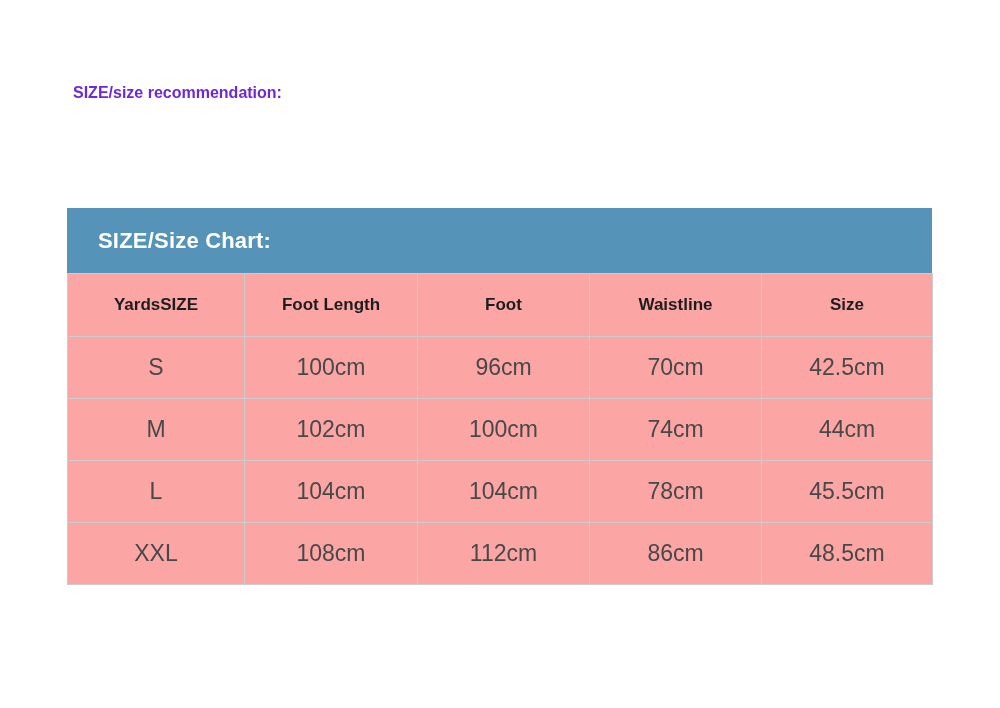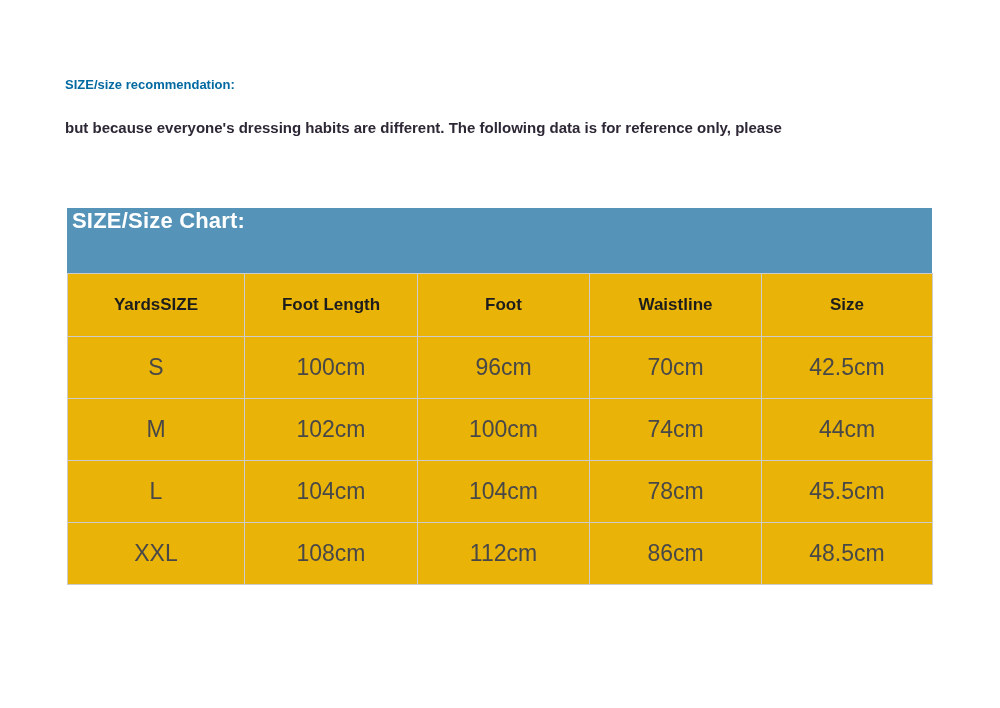--- a/index.html
+++ b/index.html
@@ -8,67 +8,68 @@
     height: 708px;
     background: #ffffff;
     position: relative;
     overflow: hidden;
     font-family: "Liberation Sans", "DejaVu Sans", sans-serif;
   }
   .rec-heading {
     position: absolute;
     left: 65px;
     top: 75px;
-    margin: 0;
-    font-size: 13px;
+    margin: 8px;
+    font-size: 16px;
     line-height: 20px;
     font-weight: bold;
-    color: #0369a1;
+    color: #6d28d9;
   }
   .rec-body {
     position: absolute;
     left: 65px;
     top: 118px;
     width: 890px;
     font-size: 15px;
     line-height: 19.3px;
     font-weight: bold;
     color: #2e2735;
   }
   .chart-title-bar {
     position: absolute;
     left: 67px;
     top: 208px;
     width: 865px;
     height: 65px;
     background: #5593b8;
     display: flex;
+    align-items: center;
     box-sizing: border-box;
-    padding-left: 5px;
+    padding-left: 31px;
   }
   .chart-title {
     color: #ffffff;
     font-size: 22px;
     font-weight: bold;
     letter-spacing: 0.2px;
   }
   .size-table {
     position: absolute;
     left: 67px;
     top: 273px;
     width: 865px;
     border-collapse: collapse;
     table-layout: fixed;
   }
   .size-table th, .size-table td {
     border: 1px solid #cccccc;
     text-align: center;
     vertical-align: middle;
     padding: 0;
-    background: #eab308;
+    background: #fca5a5;
   }
   .size-table th {
     height: 62px;
     font-size: 17px;
     font-weight: bold;
     color: #1d1d1d;
   }
   .size-table td {
     height: 61px;
     font-size: 23px;
@@ -77,21 +78,20 @@
   }
 </style>
 </head>
 <body>
 
 <div>
 
   <h3 class="rec-heading">SIZE/size recommendation:</h3>
 
   <div class="rec-body">
-    <div>but because everyone's dressing habits are different. The following data is for reference only, please</div>
   </div>
 
   <div class="chart-title-bar">
     <span class="chart-title">SIZE/Size Chart:</span>
   </div>
 
   <table class="size-table">
     <colgroup>
       <col style="width:177px">
       <col style="width:173px">

